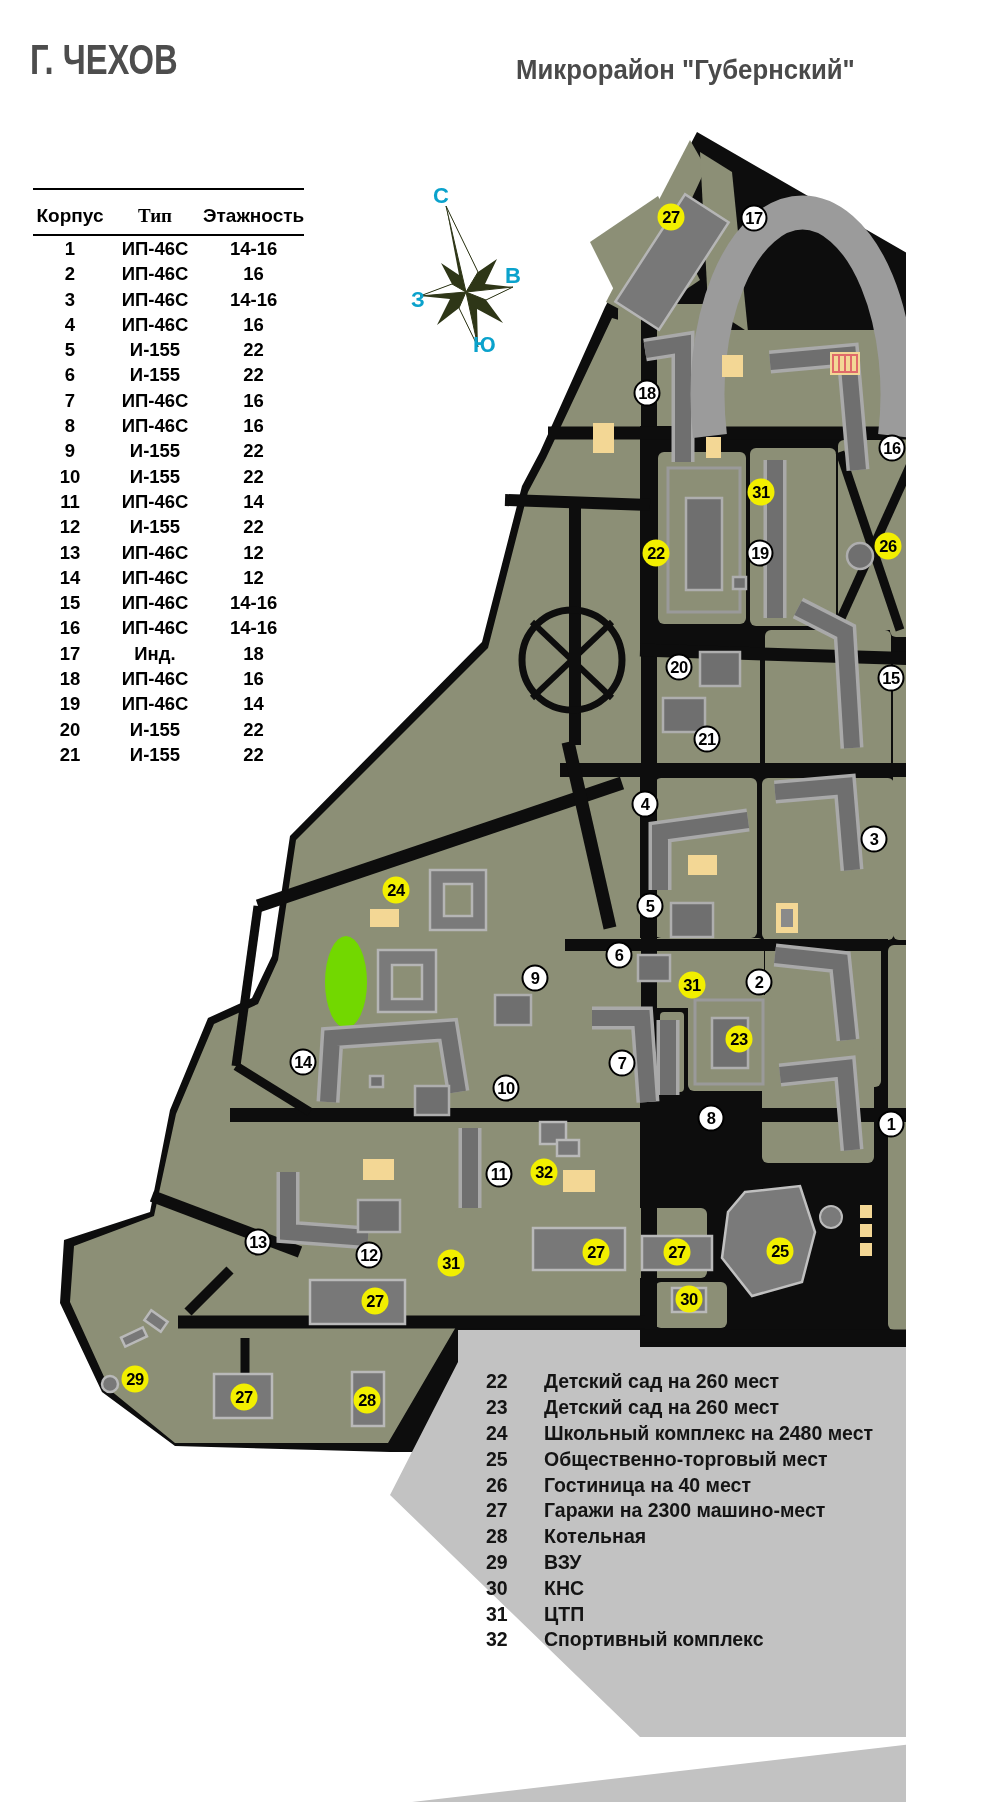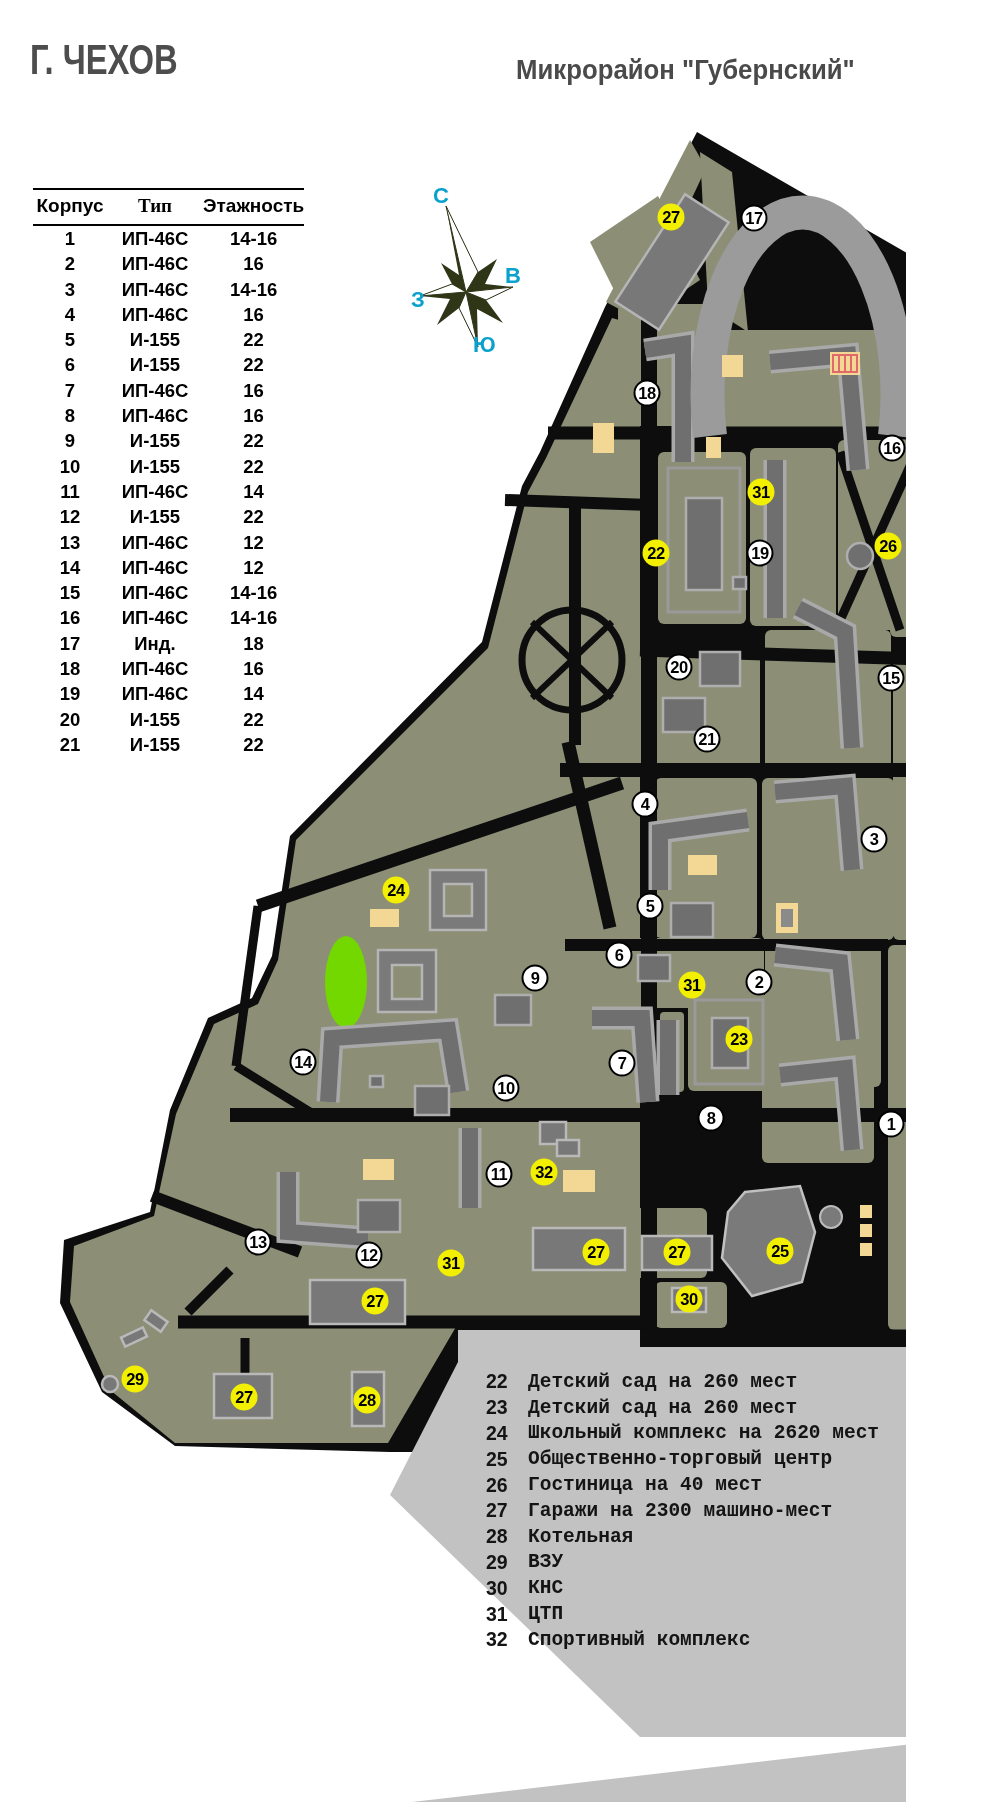--- a/index.html
+++ b/index.html
@@ -10,38 +10,38 @@
   html,body{margin:0;padding:0;}
   .page{position:relative;width:906px;height:1802px;background:#ffffff;
         font-family:"Liberation Sans",sans-serif;overflow:hidden;}
   .map-svg{position:absolute;left:0;top:0;z-index:1;}
   .city-title{position:absolute;left:30px;top:36px;font-size:42px;font-weight:bold;
       color:var(--titlegray);transform:scaleX(0.78);transform-origin:left top;white-space:nowrap;z-index:6;}
   .district-title{position:absolute;left:516px;top:54px;font-size:28px;font-weight:bold;
       color:#4a4a4a;transform:scaleX(0.92);transform-origin:left top;white-space:nowrap;z-index:6;}
   .bldg-table{position:absolute;left:33px;top:188px;z-index:6;border-collapse:collapse;}
   .bldg-table th{border-top:2px solid #000;border-bottom:2px solid #000;
-      font-size:19px;font-weight:bold;color:#000;padding:5px 0 7px 0;text-align:center;}
+      font-size:19px;font-weight:bold;color:#000;padding:15px 0 7px 0;text-align:center;}
   .bldg-table td{font-size:18.5px;font-weight:bold;color:#000;text-align:center;
       height:25.3px;padding:0;line-height:25.3px;}
   .col-num{width:74px;} .col-type{width:96px;font-family:Liberation Serif, serif;} .col-fl{width:88px;}
   .compass-letter{position:absolute;font-size:22px;font-weight:bold;color:var(--cyan);z-index:6;}
   .cl-n{left:433px;top:183px;} .cl-e{left:505px;top:263px;}
   .cl-w{left:411px;top:287px;} .cl-s{left:473px;top:332px;}
   .markers{position:absolute;left:0;top:0;width:1000px;height:1802px;z-index:5;}
   .marker{position:absolute;width:27px;height:27px;border-radius:50%;box-sizing:border-box;
       display:flex;align-items:center;justify-content:center;font-size:16.5px;font-weight:bold;
       color:#000;transform:translate(-50%,-50%);letter-spacing:-0.5px;}
   .marker.white{background:#ffffff;border:2px solid #000;}
   .marker.yellow{background:var(--yellow);}
   .legend-list{position:absolute;left:486px;top:1369px;z-index:6;}
   .legend-row{display:flex;height:25.8px;align-items:center;font-size:19.5px;
       font-weight:bold;color:#141414;}
   .legend-num{width:30px;text-align:left;}
-  .legend-label{margin-left:12px;white-space:nowrap;font-family:Liberation Mono, monospace;}
+  .legend-label{margin-left:28px;white-space:nowrap;}
 </style>
 </head>
 <body>
 
 <div class="page">
 
   <div class="city-title">Г. ЧЕХОВ</div>
   <div class="district-title">Микрорайон "Губернский"</div>
 
   <svg class="map-svg" width="1000" height="1802" viewBox="0 0 1000 1802">
@@ -383,25 +383,25 @@
       <div class="legend-row">
         <span class="legend-num">22</span>
         <span class="legend-label">Детский сад на 260 мест</span>
       </div>
       <div class="legend-row">
         <span class="legend-num">23</span>
         <span class="legend-label">Детский сад на 260 мест</span>
       </div>
       <div class="legend-row">
         <span class="legend-num">24</span>
-        <span class="legend-label">Школьный комплекс на 2620 мест</span>
+        <span class="legend-label">Школьный комплекс на 2480 мест</span>
       </div>
       <div class="legend-row">
         <span class="legend-num">25</span>
-        <span class="legend-label">Общественно-торговый центр</span>
+        <span class="legend-label">Общественно-торговый мест</span>
       </div>
       <div class="legend-row">
         <span class="legend-num">26</span>
         <span class="legend-label">Гостиница на 40 мест</span>
       </div>
       <div class="legend-row">
         <span class="legend-num">27</span>
         <span class="legend-label">Гаражи на 2300 машино-мест</span>
       </div>
       <div class="legend-row">

